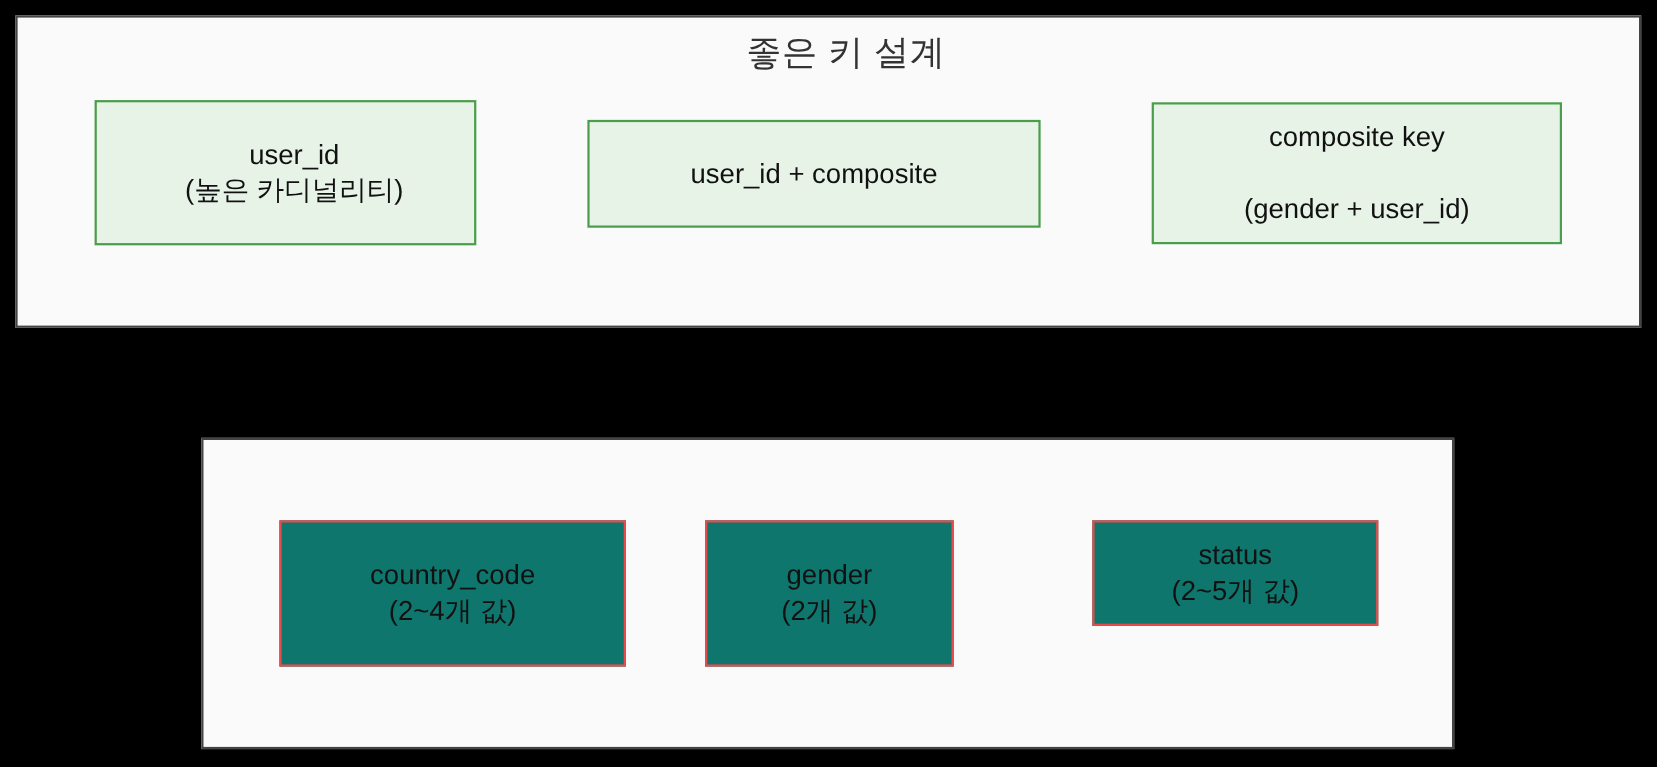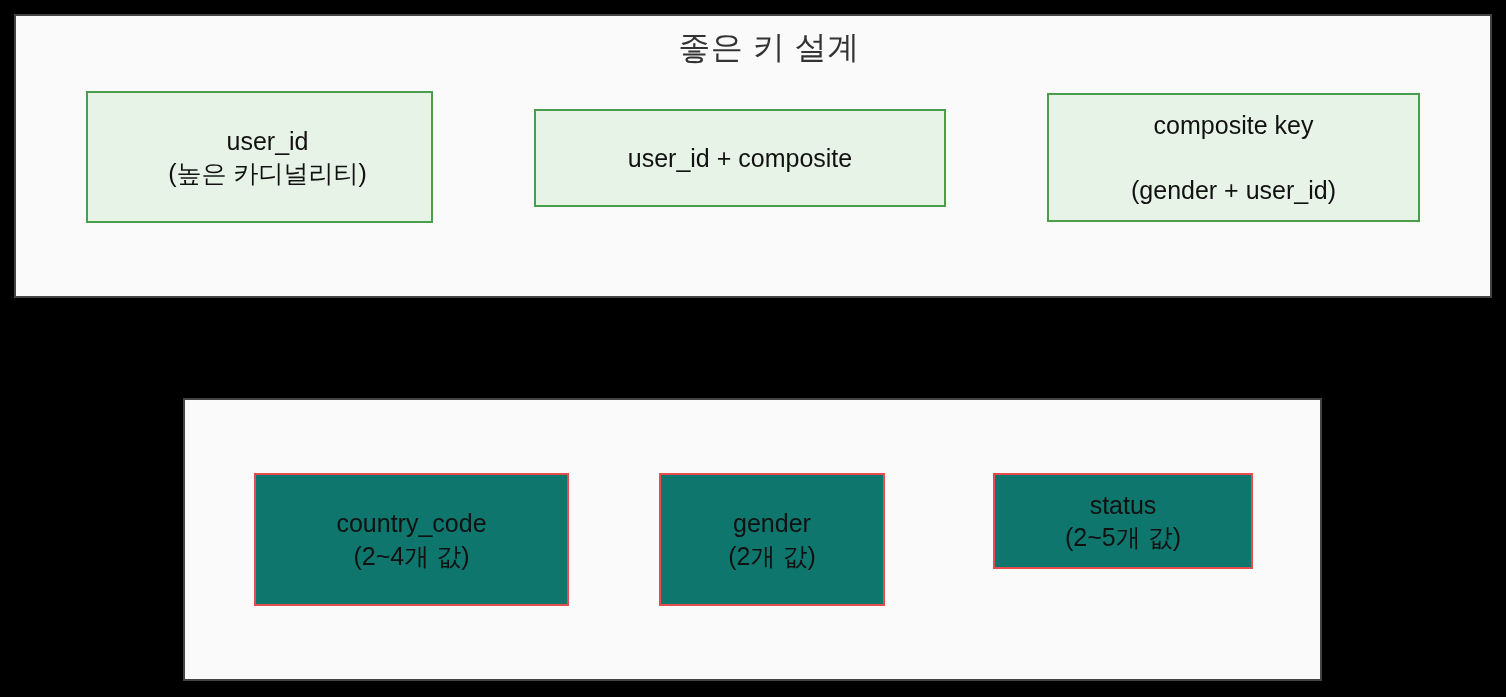--- a/index.html
+++ b/index.html
@@ -65,21 +65,21 @@
   .bad-box {
     background: #0f766e;
     border-color: #e64c4c;
   }
   
   .gb1 { left: 70px;  top: 75px; width: 347px; height: 132px; padding-left: 16px; }
   .gb2 { left: 518px; top: 93px; width: 412px; height: 98px;  }
   .gb3 { left: 1031px;top: 77px; width: 373px; height: 129px; gap: 33px; }
   
   .bb1 { left: 69px;  top: 73px; width: 315px; height: 133px; }
-  .bb2 { left: 474px; top: 73px; width: 226px; height: 133px; }
+  .bb2 { left: 456px; top: 73px; width: 226px; height: 133px; }
   .bb3 { left: 808px; top: 73px; width: 260px; height: 96px; }
   .box-line:empty { display: none; }
 </style>
 </head>
 <body>
 
 <div class="stage">
 
   <div class="section section-good">
     <div class="section-title">좋은 키 설계</div>

